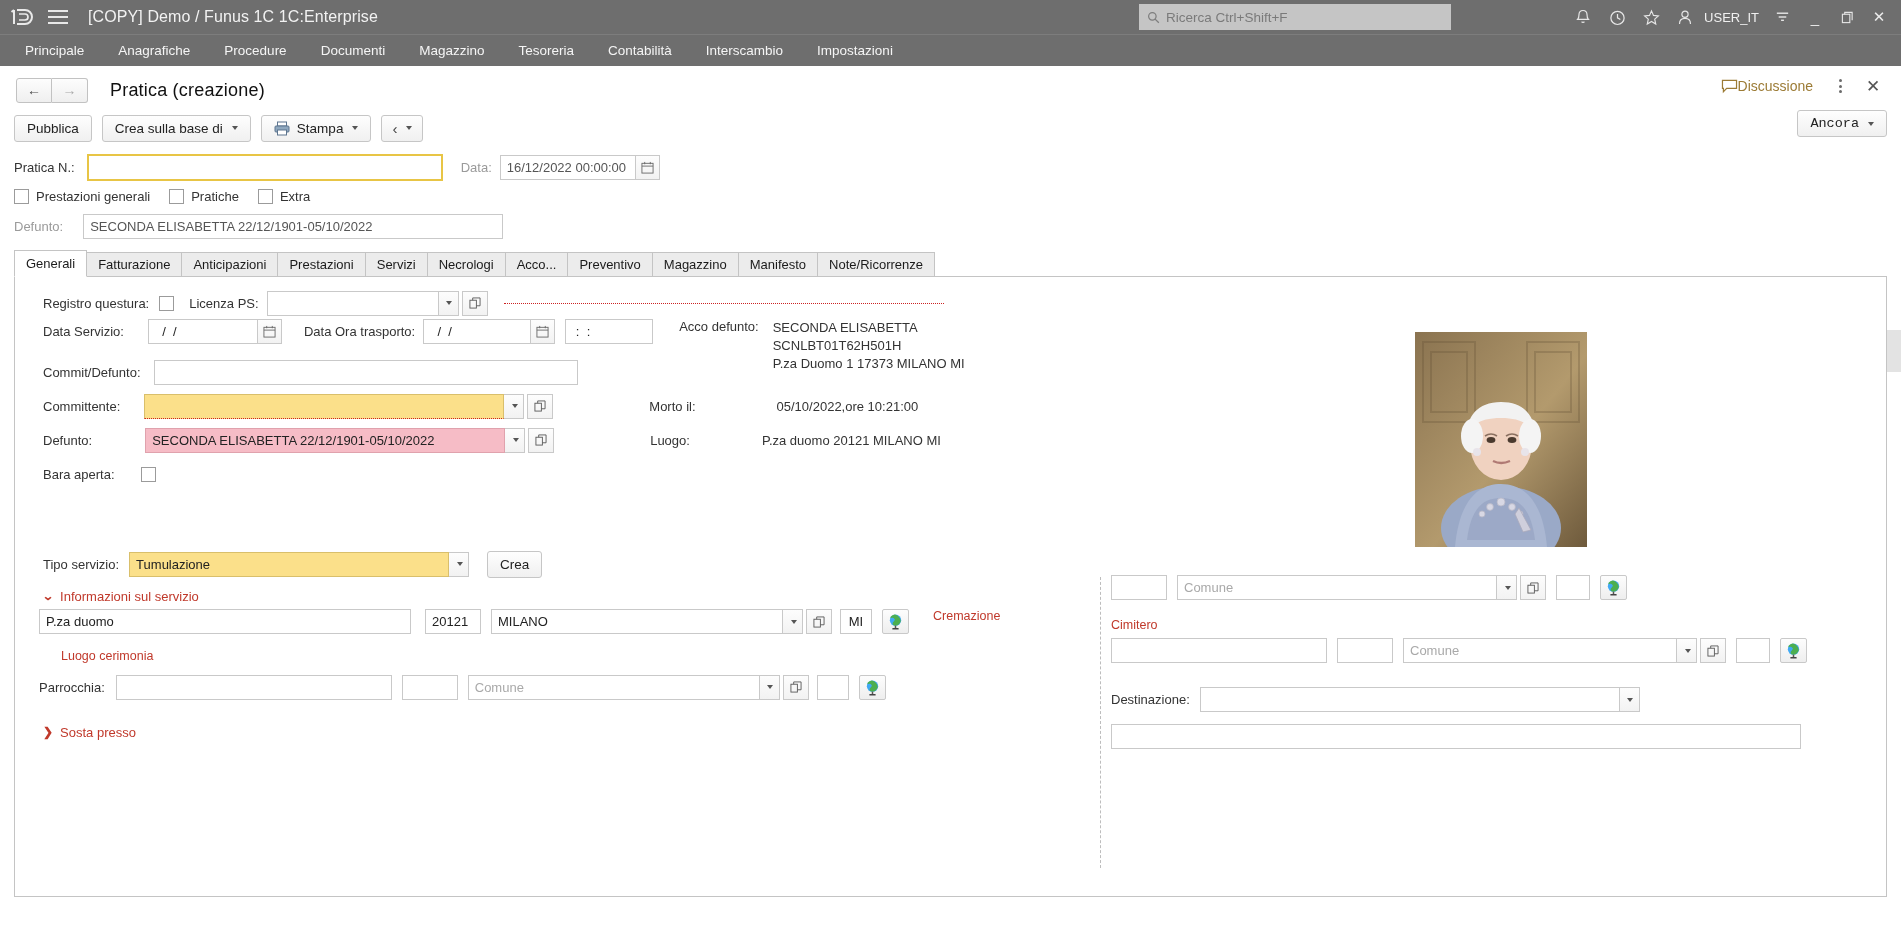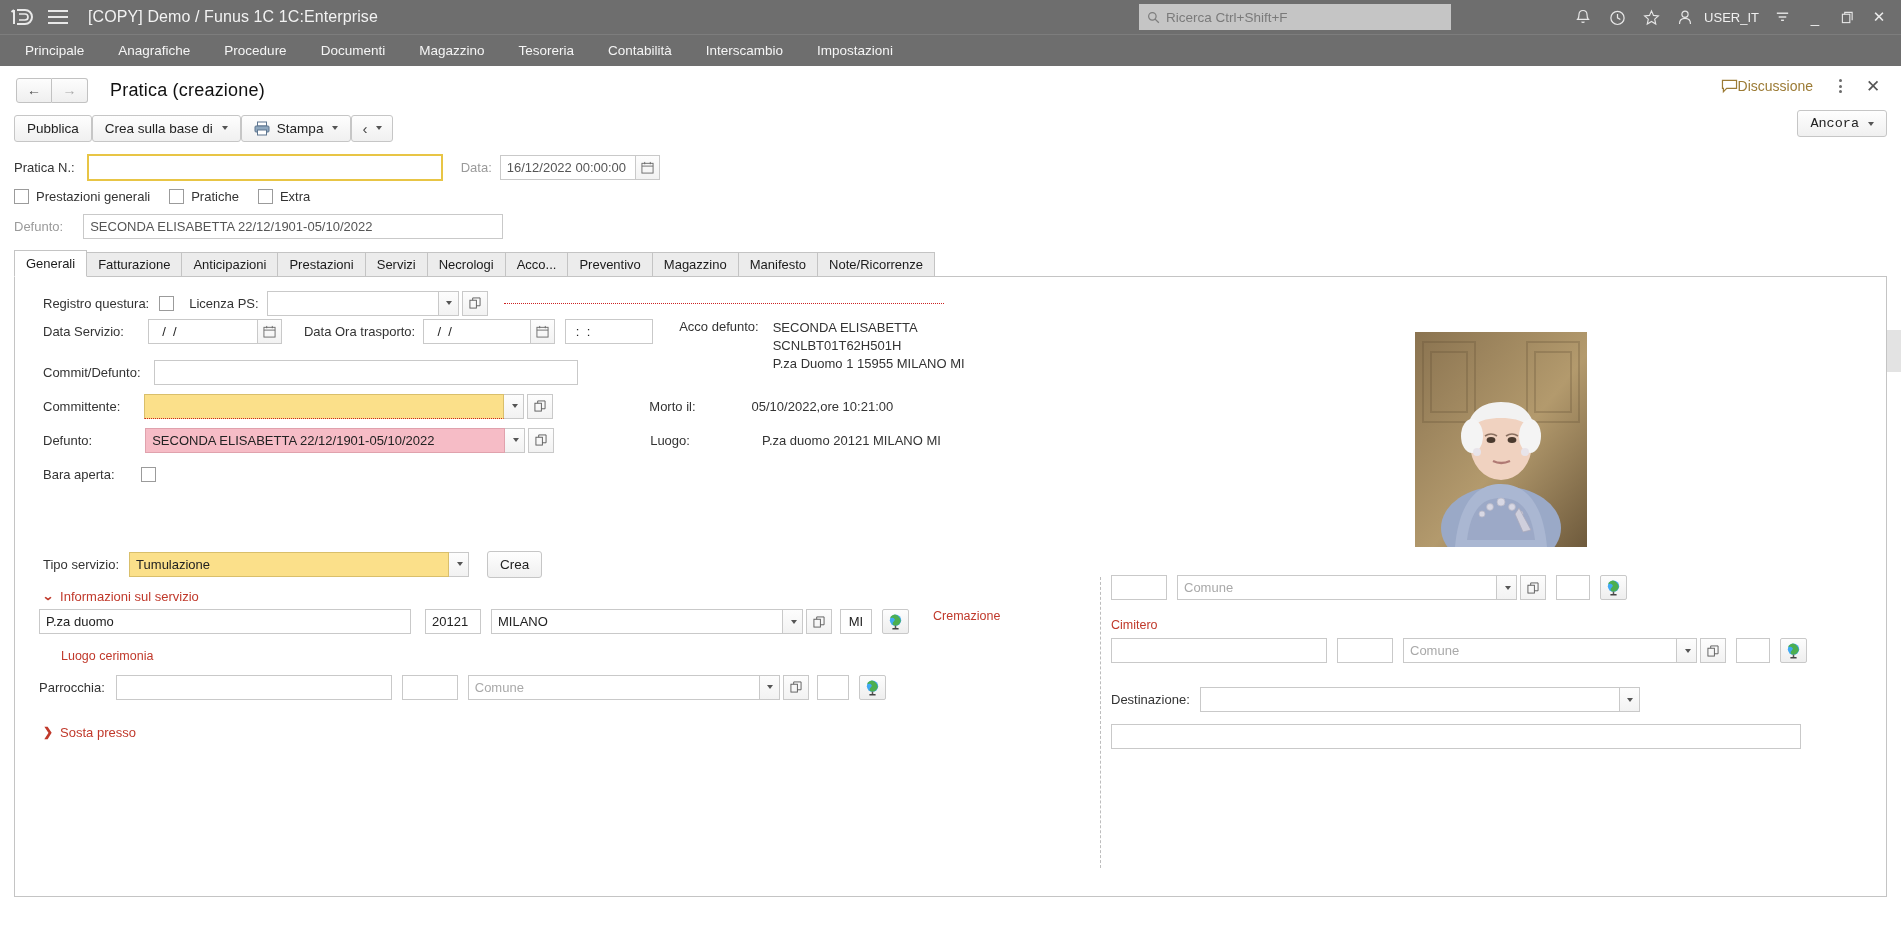--- a/index.html
+++ b/index.html
@@ -53,21 +53,21 @@
   .navbtn.first { border-radius:3px 0 0 3px; }
   .navbtn.last { border-radius:0 3px 3px 0; border-left:none; color:#a8a8a8;}
   .page-title { font-size:18px; color:#111; font-weight:400; letter-spacing:.2px;}
   .hdr-right { position:absolute; right:14px; top:8px; display:flex; align-items:center; gap:2px;}
   .discussione { display:flex; align-items:center; color:#9c7b35; font-size:14px; cursor:pointer;}
   .kebab { width:22px; height:24px; display:flex; flex-direction:column; align-items:center; justify-content:center; gap:2.5px; cursor:pointer; margin-left:14px;}
   .kebab i { width:3px; height:3px; background:#6b6b6b; border-radius:50%; display:block;}
   .close-x { width:28px; height:24px; display:flex; align-items:center; justify-content:center; color:#555; font-size:17px; cursor:pointer; margin-left:6px;}
 
   
-  .cmdbar { display:flex; align-items:center; padding:2px 8px 0 14px; height:38px; position:relative;}
+  .cmdbar { display:flex; align-items:center; gap:10px; padding:2px 8px 0 14px; height:38px; position:relative;}
   .btn {
     background:linear-gradient(#fefefe,#f0f0f0); border:1px solid #c6c6c6; border-radius:3px;
     height:27px; padding:0 12px; font-size:13.5px; color:#222; cursor:pointer;
     display:inline-flex; align-items:center; gap:7px; white-space:nowrap;
     font-family:"Liberation Sans", sans-serif;
   }
   .caret { width:0;height:0;border-left:3.5px solid transparent;border-right:3.5px solid transparent;border-top:4.5px solid #555; display:inline-block; margin-left:2px;}
   .btn-ancora { position:absolute; right:14px; top:2px;font-family:Liberation Mono, monospace; }
 
   
@@ -408,21 +408,21 @@
             </svg>
         </div>
         <input class="inp" style="width: 88px; margin-left: 10px;" value=" :  :">
       </div>
 
       <div style="margin-left:26px; display:flex; gap:14px;">
         <span class="lbl">Acco defunto:</span>
         <div style="line-height:18px;">
           <div class="lbl">SECONDA ELISABETTA</div>
           <div class="lbl">SCNLBT01T62H501H</div>
-          <div class="lbl">P.za Duomo 1 15955 MILANO MI</div>
+          <div class="lbl">P.za Duomo 1 17373 MILANO MI</div>
         </div>
       </div>
     </div>
 
     <div class="row" style="height:34px; padding-left:28px;">
       <span class="lbl">Commit/Defunto:</span>
       <input class="inp" style="width: 424px; margin-left: 13px;" value="">
     </div>
 
     <div class="row" style="height:34px; padding-left:28px;">
@@ -430,21 +430,21 @@
       <input class="inp yellow" style="width: 360px; margin-left: 24px;" value="">
       <div class="ddbtn">
           <span class="caret"></span>
         </div>
       <div class="selbtn">
         <svg width="12" height="12" viewBox="0 0 13 13">
             <rect x="1" y="3.5" width="7" height="8.5" fill="none" stroke="#5b5b5b" stroke-width="1"></rect>
             <path d="M4 3.5 V1 H12 V9.5 H8" fill="none" stroke="#5b5b5b" stroke-width="1"></path>
           </svg>
       </div>
-      <div style="margin-left:96px; display:flex; gap:56px;">
+      <div style="margin-left:96px; display:flex; gap:81px;">
         <span class="lbl">Morto il:</span>
         <span class="lbl">05/10/2022,ore 10:21:00</span>
       </div>
     </div>
 
     <div class="row" style="height:34px; padding-left:28px;">
       <span class="lbl">Defunto:</span>
       <input class="inp pink" style="width: 360px; margin-left: 53px;" value="SECONDA ELISABETTA 22/12/1901-05/10/2022">
       <div class="ddbtn">
           <span class="caret"></span>

